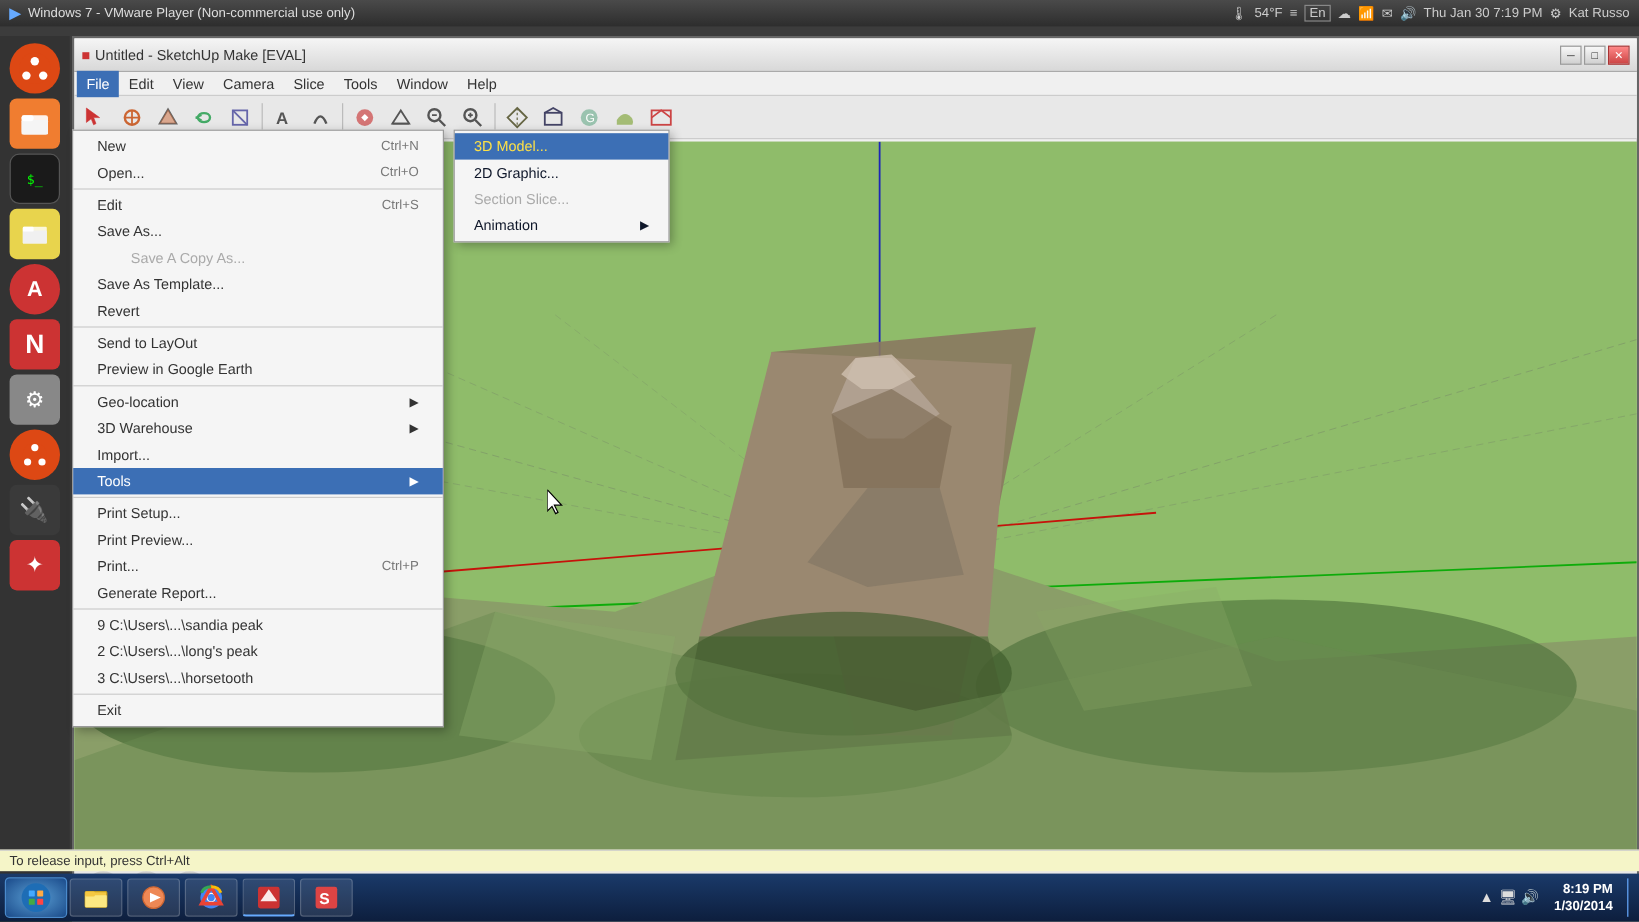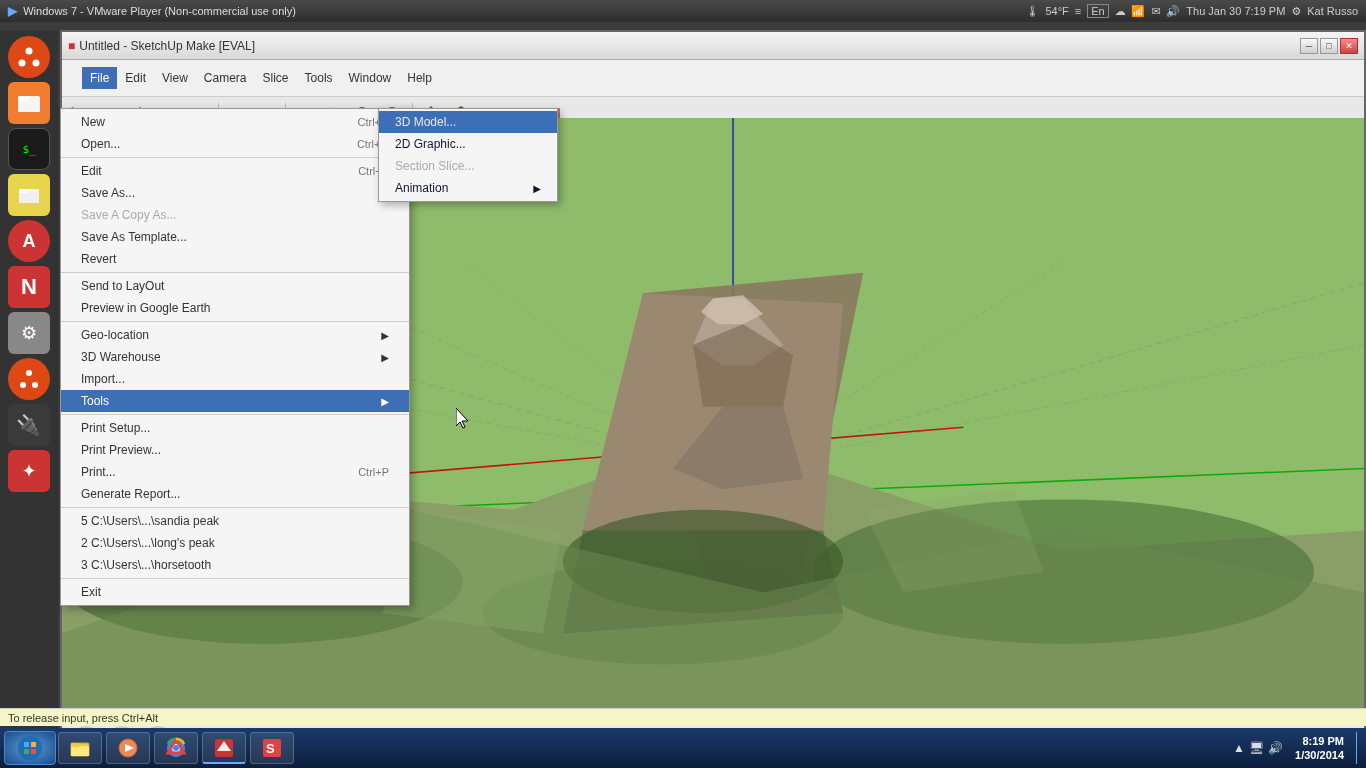--- a/index.html
+++ b/index.html
@@ -46,26 +46,26 @@
       width: 18px; height: 16px;
       border: 1px solid #999;
       background: linear-gradient(to bottom, #f8f8f8, #d0d0d0);
       display: flex; align-items: center; justify-content: center;
       font-size: 9px; cursor: pointer; color: #333;
     }
     .su-ctrl-btn.close { background: linear-gradient(to bottom, #f88, #c44); color: white; border-color: #a33; }
 
     
     #menu-bar {
-      height: 37px;
+      height: 20px;
       background: #f0f0f0;
       display: flex;
       align-items: center;
       border-bottom: 1px solid #ccc;
-      padding: 0 20px;
+      padding: 0 2px;
     }
     .menu-item {
       padding: 2px 8px;
       font-size: 12px;
       color: #333;
       cursor: pointer;
       height: 22px;
       display: flex;
       align-items: center;
     }
@@ -127,21 +127,21 @@
       font-size: 12px; color: #333;
       border-left: 1px solid #ccc;
       padding-left: 12px;
     }
 
     
     #file-menu {
       position: absolute;
       top: 108px;
       left: 60px;
-      width: 350px;
+      width: 310px;
       background: #f5f5f5;
       border: 1px solid #999;
       box-shadow: 3px 3px 8px rgba(0,0,0,0.3);
       z-index: 100;
       padding: 2px 0;
     }
     .menu-separator {
       height: 1px;
       background: #ccc;
       margin: 2px 0;
@@ -149,21 +149,21 @@
     .dropdown-item {
       padding: 4px 20px;
       font-size: 12px;
       color: #333;
       cursor: pointer;
       display: flex;
       justify-content: space-between;
       align-items: center;
       white-space: nowrap;
     }
-    .dropdown-item.disabled { color: #aaa; cursor: default; }
+    .dropdown-item.disabled { color: #aaa; cursor: default; margin-left: 28px; }
     .dropdown-item.active { background: #3c6fb5; color: white; }
     .dropdown-item .shortcut { color: #777; font-size: 11px; }
     .dropdown-item .arrow { font-size: 10px; }
     .dropdown-item.has-submenu.active { background: #3c6fb5; color: white; }
 
     
     #export-submenu {
       position: absolute;
       top: 108px;
       left: 378px;
@@ -177,21 +177,21 @@
     .submenu-item {
       padding: 4px 16px;
       font-size: 12px;
       color: #0f172a;
       cursor: pointer;
       display: flex;
       justify-content: space-between;
       align-items: center;
     }
     .submenu-item.disabled { color: #aaa; cursor: default; }
-    .submenu-item.highlighted { background: #3c6fb5; color: #e5e5e5; text-align: right; }
+    .submenu-item.highlighted { background: #3c6fb5; color: #fde047; text-align: right; }
     .submenu-item .arrow { font-size: 10px; }
 
     
     #ubuntu-dock {
       position: absolute;
       left: 0; top: 30px;
       width: 58px;
       bottom: 0;
       background: #333;
       display: flex;
@@ -587,21 +587,21 @@
   </div>
   <div class="dropdown-item">
     <span>Print...</span>
     <span class="shortcut">Ctrl+P</span>
   </div>
   <div class="dropdown-item">
     <span>Generate Report...</span>
   </div>
   <div class="menu-separator"></div>
   <div class="dropdown-item">
-    <span>5 C:\Users\...\sandia peak</span>
+    <span>9 C:\Users\...\sandia peak</span>
   </div>
   <div class="dropdown-item">
     <span>2 C:\Users\...\long's peak</span>
   </div>
   <div class="dropdown-item">
     <span>3 C:\Users\...\horsetooth</span>
   </div>
   <div class="menu-separator"></div>
   <div class="dropdown-item">
     <span>Exit</span>

